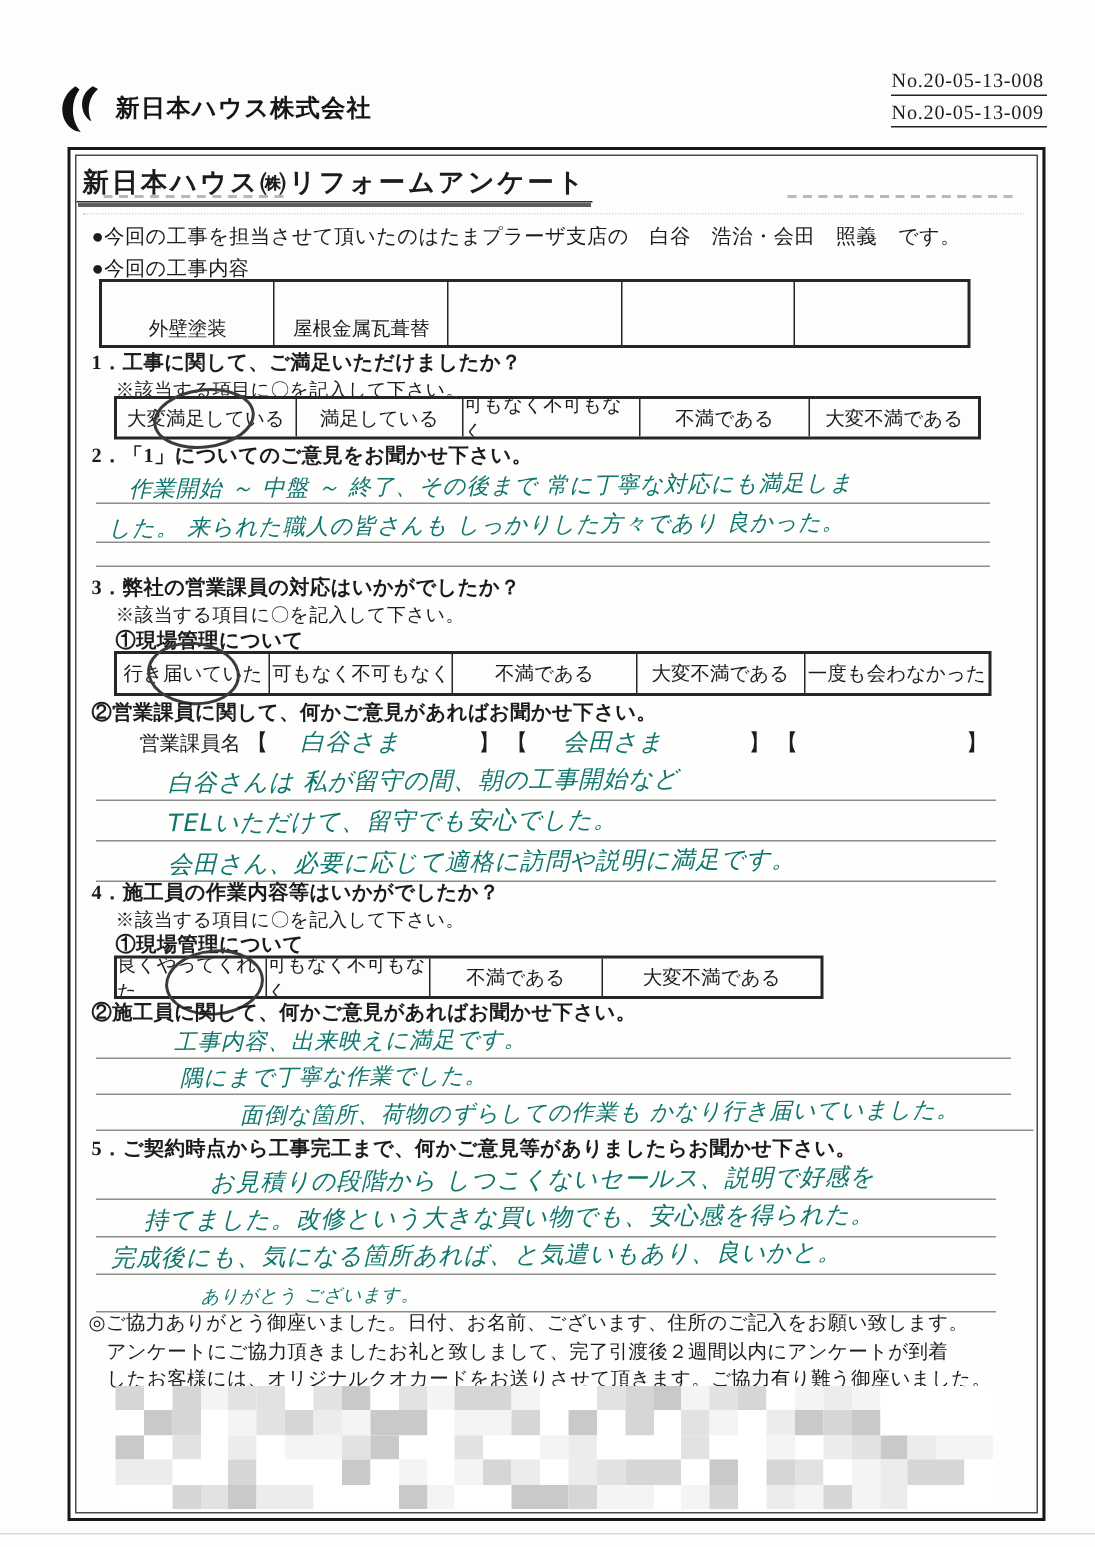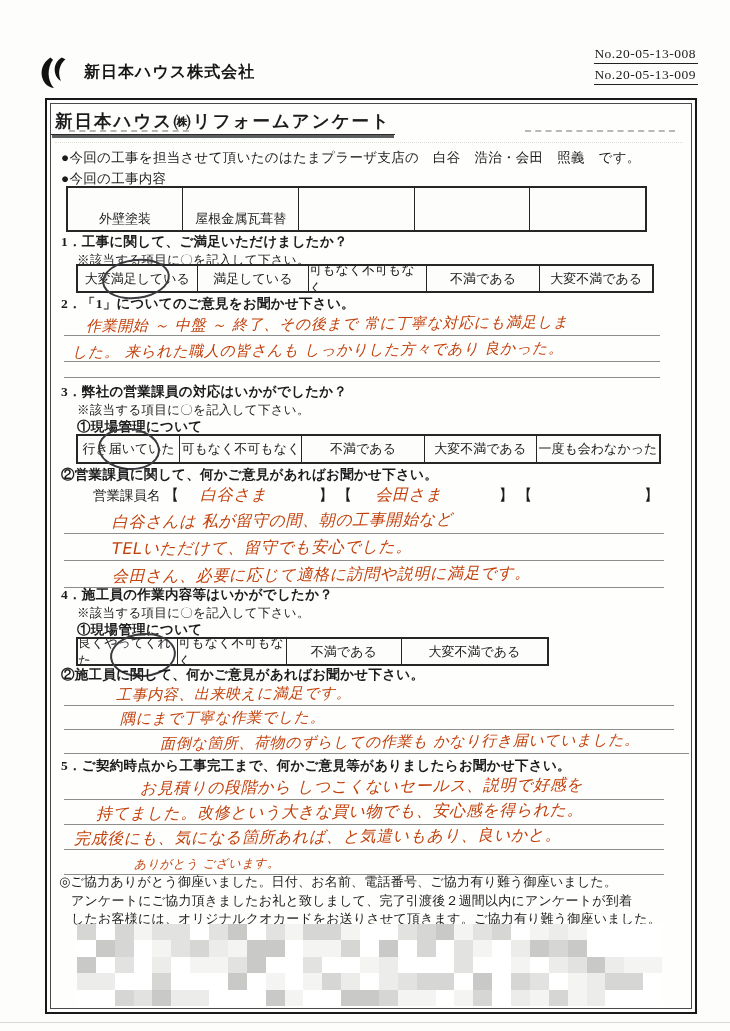--- a/index.html
+++ b/index.html
@@ -4,21 +4,21 @@
 <style>
   html,body{margin:0;padding:0;}
   body{
     width:730px;height:1031px;position:relative;background:#fdfdfc;
     font-family:"Liberation Serif","DejaVu Serif",serif;color:#1c1c1c;
     overflow:hidden;
   }
   .abs{position:absolute;}
   .nw{white-space:nowrap;}
   
-  .logo-row{left:38px;top:56px;display:flex;align-items:center;gap:16px;}
+  .logo-row{left:38px;top:56px;display:flex;align-items:center;gap:9px;}
   .company-name{font-family:"Liberation Sans","DejaVu Sans",sans-serif;font-weight:bold;font-size:16px;letter-spacing:1px;color:#161616;}
   .doc-numbers{right:32px;top:46px;text-align:left;font-size:13.5px;letter-spacing:0.5px;}
   .doc-numbers div{border-bottom:1px solid #222;padding:0 2px 1px 0;margin-bottom:3px;}
   
   .form-frame{left:45px;top:98px;width:648px;height:912px;border:2px solid #181818;
     box-shadow:inset 0 0 0 3px #ffffff, inset 0 0 0 4px #4a4a4a;background:#fefefd;}
   
   .title-wrap{left:4px;right:0;top:9px;text-align:left;}
   .form-title{display:inline-block;font-size:17.5px;font-weight:bold;letter-spacing:2px;
     border-bottom:1px solid #2c2c2c;padding:0 4px 1px 4px;box-shadow:0 4px 0 -1px #5b5f60;}
@@ -30,21 +30,21 @@
   .bold{font-weight:bold;}
   
   .opt-table{display:flex;align-items:stretch;border:2px solid #262626;background:#fdfdfc;}
   .opt-cell{border-right:1.5px solid #262626;display:flex;align-items:center;justify-content:center;
     font-size:13px;letter-spacing:0px;overflow:hidden;}
   .opt-cell:last-child{border-right:none;}
   .work-cell{align-items:flex-end;justify-content:center;padding-bottom:2px;font-size:13px;}
   
   .circle-mark{position:absolute;border:2px solid #3a3a3f;border-radius:50%;background:transparent;}
   
-  .hand{font-family:"DejaVu Sans","Liberation Sans",sans-serif;font-style:italic;color:#c2410c;
+  .hand{font-family:"DejaVu Sans","Liberation Sans",sans-serif;font-style:italic;color:#0f766e;
     letter-spacing:0.6px;}
   .ans-line{border-bottom:1px solid #8d8d8b;display:flex;align-items:flex-end;}
   .ans-line span{display:block;transform:rotate(-0.5deg);padding-bottom:1px;}
   
   .bracket{font-size:15px;}
   
   .footer-text{font-size:13px;line-height:18.5px;letter-spacing:0.2px;}
   
   .mosaic{display:grid;grid-template-columns:repeat(31,1fr);grid-auto-rows:1fr;}
   .bottom-edge-line{left:0;top:1022px;width:730px;border-top:1px solid #d7d7d4;height:0;}
@@ -185,21 +185,21 @@
       </div>
     <div class="ans-line hand" style="height:24px;font-size:16px;">
       <span style="padding-left:10px;">完成後にも、気になる箇所あれば、と気遣いもあり、良いかと。</span>
       </div>
     <div class="ans-line hand" style="height:24px;font-size:12px;">
       <span style="padding-left:70px;">ありがとう ございます。</span>
       </div>
   </div>
 
   <div class="abs footer-text" style="left:12px;top:773px;width:628px;">
-    <div class="nw">◎ご協力ありがとう御座いました。日付、お名前、電話番号、ご協力有り難う御座いました。</div>
+    <div class="nw">◎ご協力ありがとう御座いました。日付、お名前、ございます、住所のご記入をお願い致します。</div>
     <div class="nw" style="padding-left:12px;">アンケートにご協力頂きましたお礼と致しまして、完了引渡後２週間以内にアンケートが到着</div>
     <div class="nw" style="padding-left:12px;">したお客様には、オリジナルクオカードをお送りさせて頂きます。ご協力有り難う御座いました。</div>
   </div>
 
   <div class="abs mosaic" style="left:30px;top:824px;width:585px;height:82px;">
       <div style="background: rgb(214, 214, 213);"></div>
       <div style="background: rgb(255, 255, 255);"></div>
       <div style="background: rgb(214, 214, 213);"></div>
       <div style="background: rgb(244, 244, 243);"></div>
       <div style="background: rgb(226, 226, 225);"></div>

